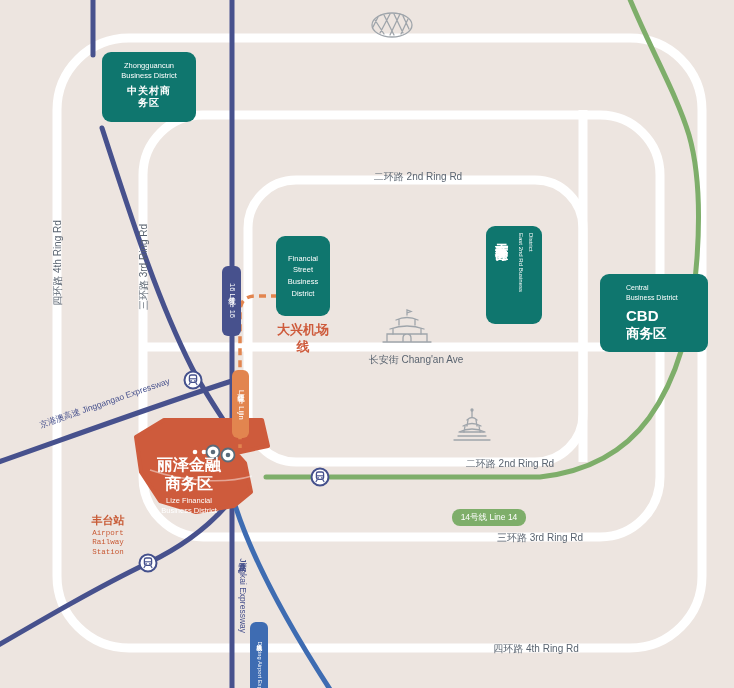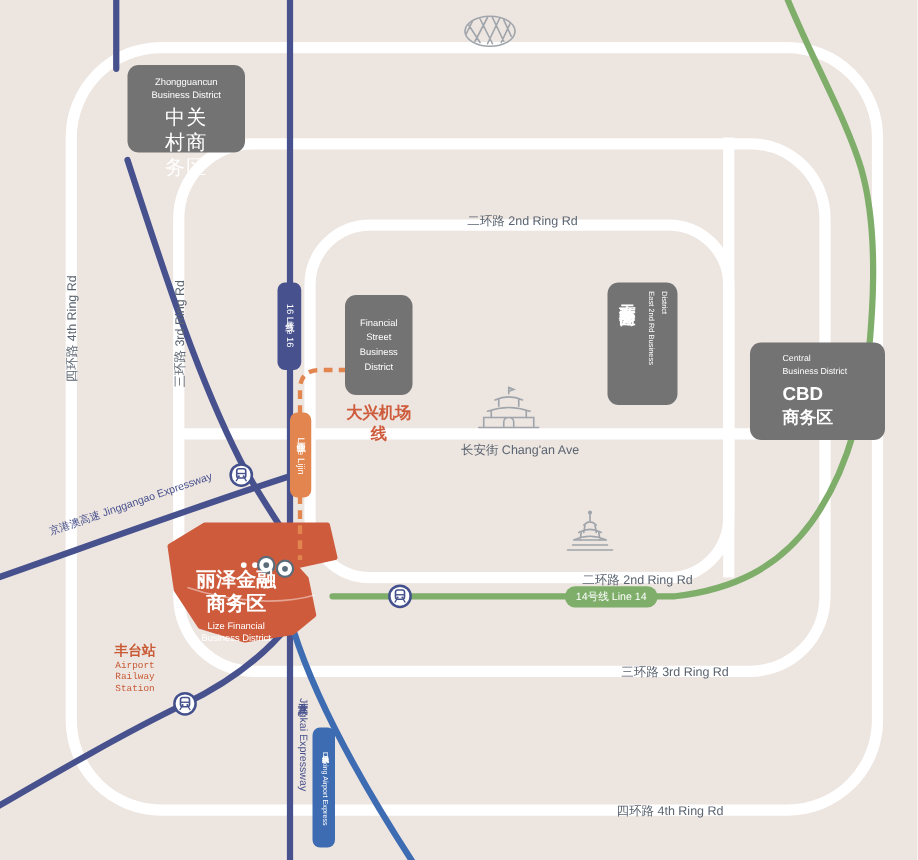--- a/index.html
+++ b/index.html
@@ -1,40 +1,40 @@
 <!DOCTYPE html>
 <html><head>
 <meta charset="utf-8">
 <style>
   html,body{margin:0;padding:0;background:#fff;}
   .stage{position:relative;width:734px;height:688px;background:#EDE5E0;overflow:hidden;
          font-family:"Liberation Sans",sans-serif;}
   .stage svg.map{position:absolute;left:0;top:0;}
 
   
-  .badge{position:absolute;background:#737373;color:#fff;border-radius:9px;box-sizing:border-box;}
+  .badge{position:absolute;background:#0f766e;color:#fff;border-radius:9px;box-sizing:border-box;}
   .b-en{font-size:7.5px;line-height:1.3;text-align:center;}
   #zgc{left:102px;top:52px;width:94px;height:70px;padding-top:9px;}
   #zgc .b-en{width:64px;margin:0 auto;}
-  #zgc .b-zh{font-size:16px;font-weight:normal;line-height:1.25;width:50px;margin:4px auto 0;text-align:center;letter-spacing:1px;}
+  #zgc .b-zh{font-size:10px;font-weight:bold;line-height:1.25;width:50px;margin:4px auto 0;text-align:center;letter-spacing:1px;}
   #fsb{left:276px;top:236px;width:54px;height:80px;display:flex;align-items:center;justify-content:center;}
   #fsb .b-en{width:44px;line-height:1.55;}
   #fs-zh{position:absolute;left:276px;top:322px;width:54px;text-align:center;color:#CE5B3C;
          font-weight:bold;font-size:13px;line-height:1.3;}
   #e2r{left:486px;top:226px;width:56px;height:98px;display:flex;justify-content:center;gap:5px;padding-top:7px;}
   #e2r .e2r-zh{writing-mode:vertical-rl;font-size:13px;font-weight:bold;letter-spacing:1px;height:84px;}
   #e2r .e2r-en{writing-mode:vertical-lr;font-size:6px;line-height:1.7;height:62px;}
   #cbd{left:600px;top:274px;width:108px;height:78px;padding:9px 0 0 26px;}
   #cbd .cbd-en{font-size:7px;line-height:1.4;}
   #cbd .cbd-abbr{font-size:15px;font-weight:bold;margin-top:4px;}
   #cbd .cbd-zh{font-size:13.5px;font-weight:bold;margin-top:1px;}
 
   
   .lbadge{position:absolute;color:#fff;border-radius:6px;display:flex;align-items:center;justify-content:center;
-          box-sizing:border-box;overflow:hidden;}
+          box-sizing:border-box;overflow:hidden;margin-top:40px;}
   .vt{writing-mode:vertical-rl;}
   #b16{left:222px;top:226px;width:19px;height:70px;background:#47518D;font-size:7.5px;}
   #blj{left:232px;top:330px;width:17px;height:68px;background:#E2854F;font-size:7.5px;}
   #b14{left:452px;top:469px;width:74px;height:17px;background:#7EAE6A;font-size:8.5px;border-radius:8px;}
   #bdx{left:250px;top:582px;width:18px;height:96px;background:#3E6CB2;font-size:5.8px;}
 
   
   .roadlbl{position:absolute;color:#5A6470;font-size:10px;white-space:nowrap;text-align:center;}
   #l-r2t{left:328px;top:170px;width:180px;}
   #l-ca{left:326px;top:353px;width:180px;}

